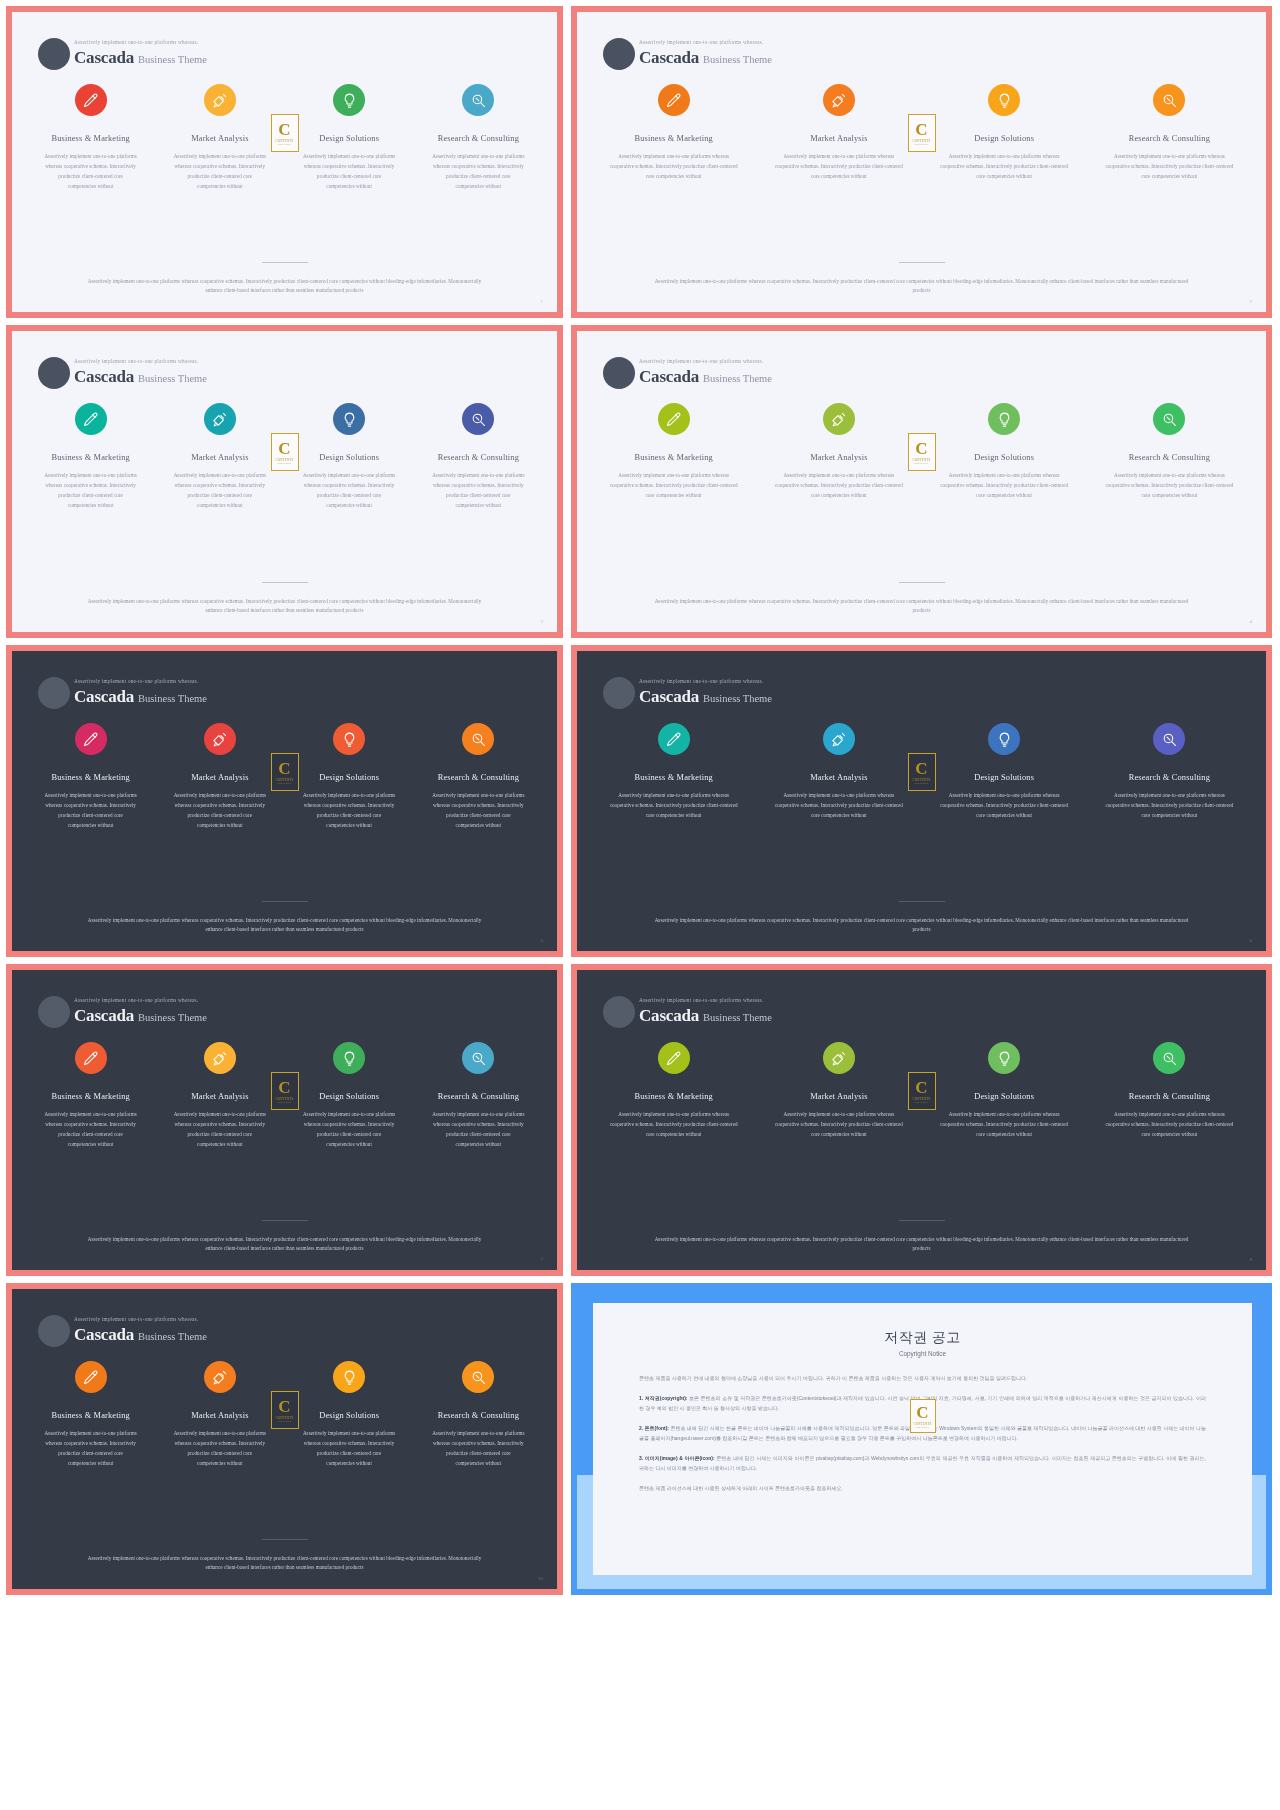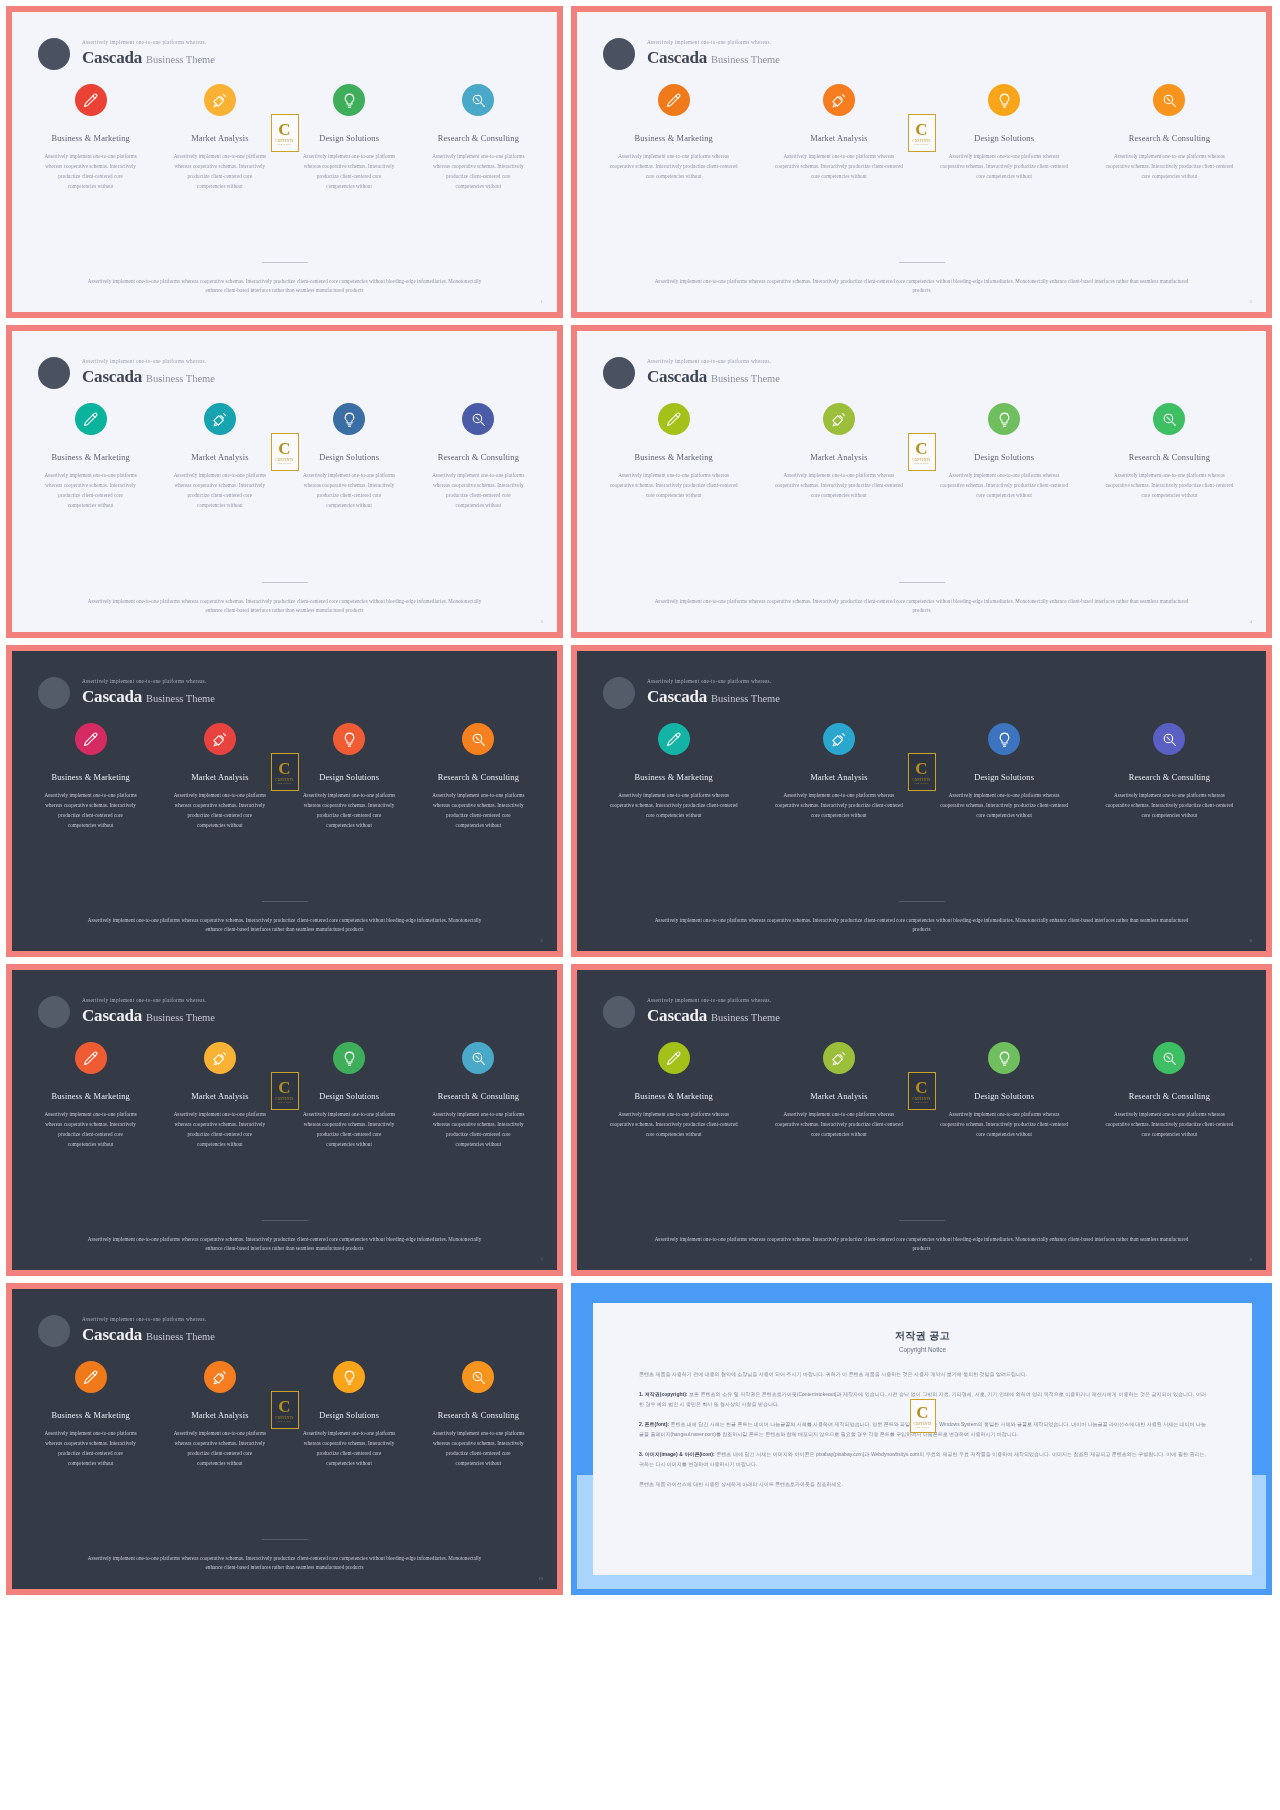--- a/index.html
+++ b/index.html
@@ -32,21 +32,21 @@
     display: flex;
     flex-direction: column;
   }
   .light .inner { background: #f4f4fb; }
   .dark  .inner { background: #343a46; }
 
   
   .hdr {
     display: flex;
     align-items: center;
-    gap: 12px;
+    gap: 4px;
     padding: 26px 0 0 26px;
   }
   .hdr-dot {
     width: 32px; height: 32px; border-radius: 50%;
     background: #4a5160; flex: 0 0 auto;
   }
   .dark .hdr-dot { background: #545b69; }
   .hdr-txt { line-height: 1.15; }
   .hdr-kicker {
     font-size: 5.2px; letter-spacing: .25px; color: #9aa0ad;
@@ -133,21 +133,21 @@
     position: absolute; inset: 0;
     background: linear-gradient(180deg,#4a9bf5 0%,#4a9bf5 62%,#a9d4fb 62%,#a9d4fb 100%);
     padding: 14px 14px 14px 16px;
   }
   .cr-card {
     background: #f4f5fb; width: 100%; height: 100%;
     padding: 26px 46px 14px 46px;
     position: relative; overflow: hidden;
   }
   .cr-title {
-    text-align: center; font-size: 10px; font-weight: 700;
+    text-align: center; font-size: 14px; font-weight: 400;
     color: #3e4553; font-family: "Liberation Sans", sans-serif;
     letter-spacing: .4px;
   }
   .cr-sub {
     text-align: center; font-size: 6.4px; color: #6b7280;
     font-family: "Liberation Sans", sans-serif;
     margin-top: 3px; margin-bottom: 16px;
   }
   .cr-p {
     font-size: 5px; line-height: 2.0; color: #7a828f;

